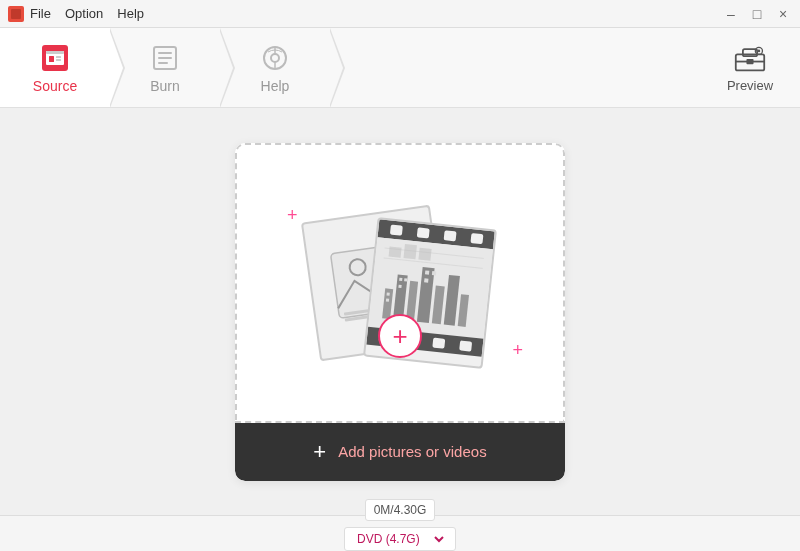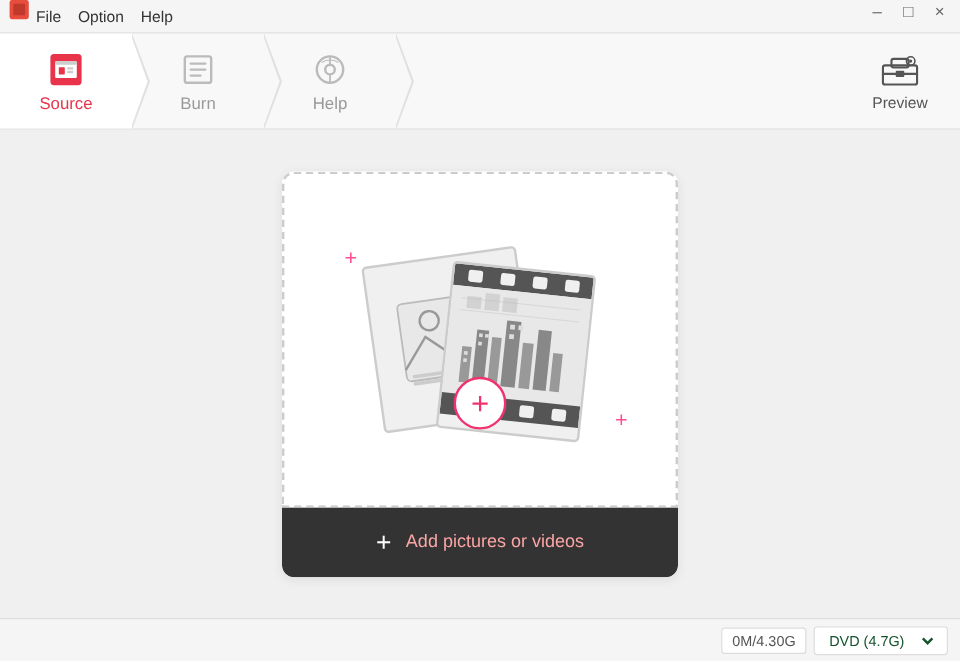--- a/index.html
+++ b/index.html
@@ -8,20 +8,21 @@
       height: 551px;
       font-family: Arial, sans-serif;
       background: #f0f0f0;
       overflow: hidden;
       user-select: none;
     }
 
     
     .title-bar {
       display: flex;
+      align-items: center;
       background: #f5f5f5;
       border-bottom: 1px solid #ddd;
       height: 28px;
       padding: 0 8px;
     }
     .title-bar-icon {
       width: 16px;
       height: 16px;
       background: #e74c3c;
       border-radius: 2px;
@@ -302,39 +303,40 @@
     
     .status-bar {
       display: flex;
       align-items: center;
       justify-content: flex-end;
       height: 36px;
       background: #f5f5f5;
       border-top: 1px solid #ddd;
       padding: 0 10px;
       gap: 6px;
+      flex-direction: column;
     }
 
     .status-pill {
       background: #fff;
       border: 1px solid #ddd;
       border-radius: 3px;
       padding: 3px 8px;
       font-size: 12px;
       color: #555;
       display: flex;
       align-items: center;
       gap: 4px;
     }
 
     .status-pill select {
       border: none;
       background: transparent;
       font-size: 12px;
-      color: #14532d;
+      color: #be185d;
       cursor: pointer;
       outline: none;
     }
 
     
     svg { display: block; }
   </style>
 </head>
 <body>
 

